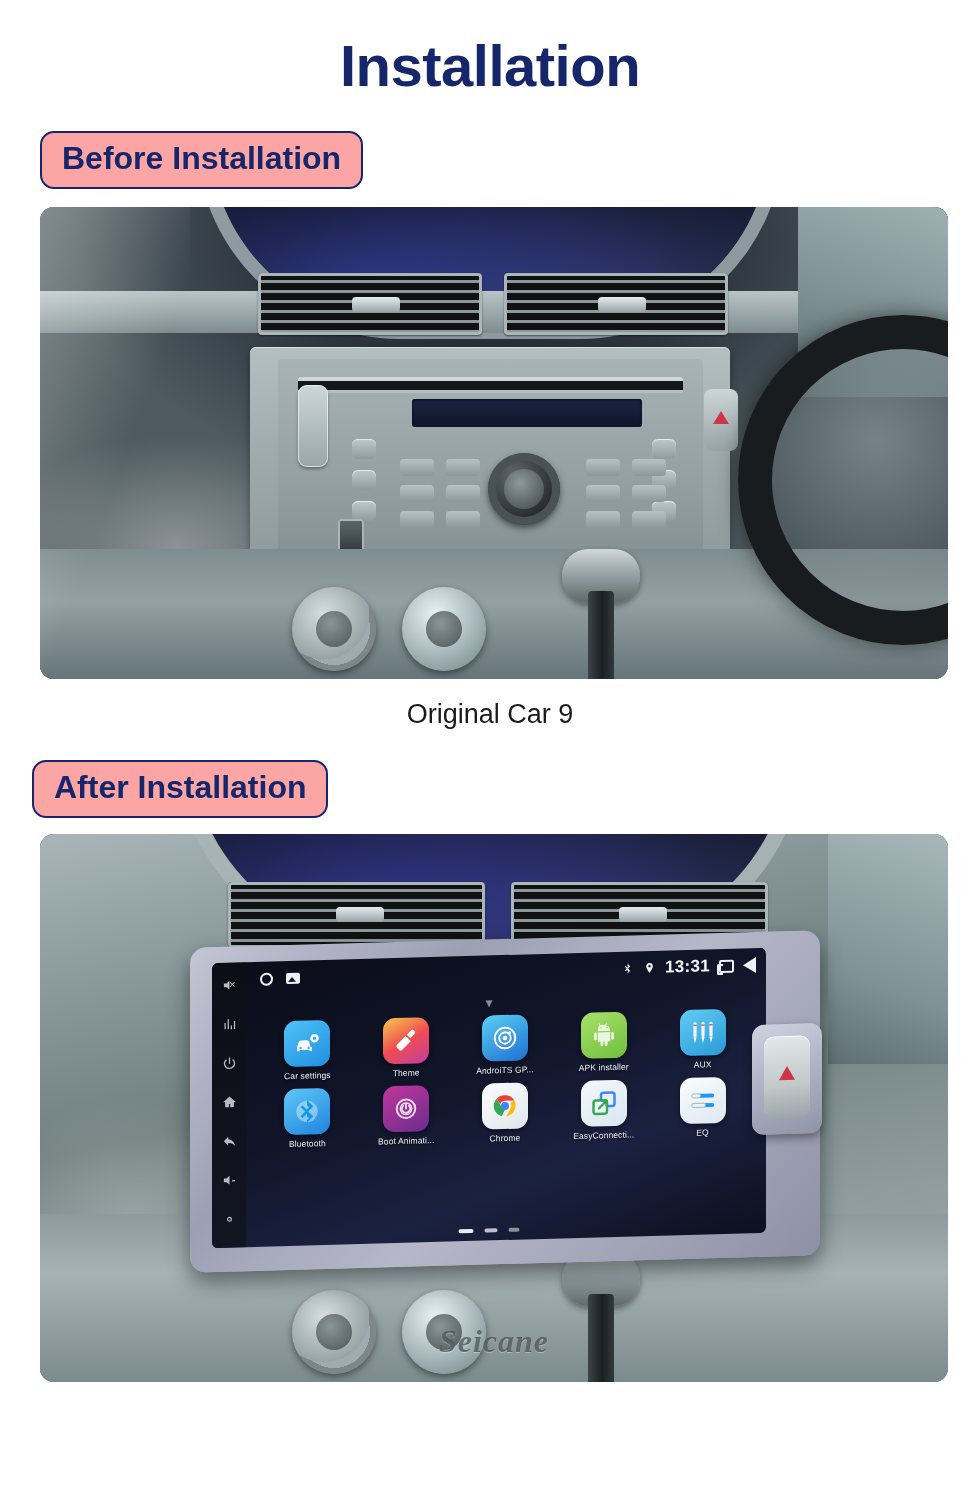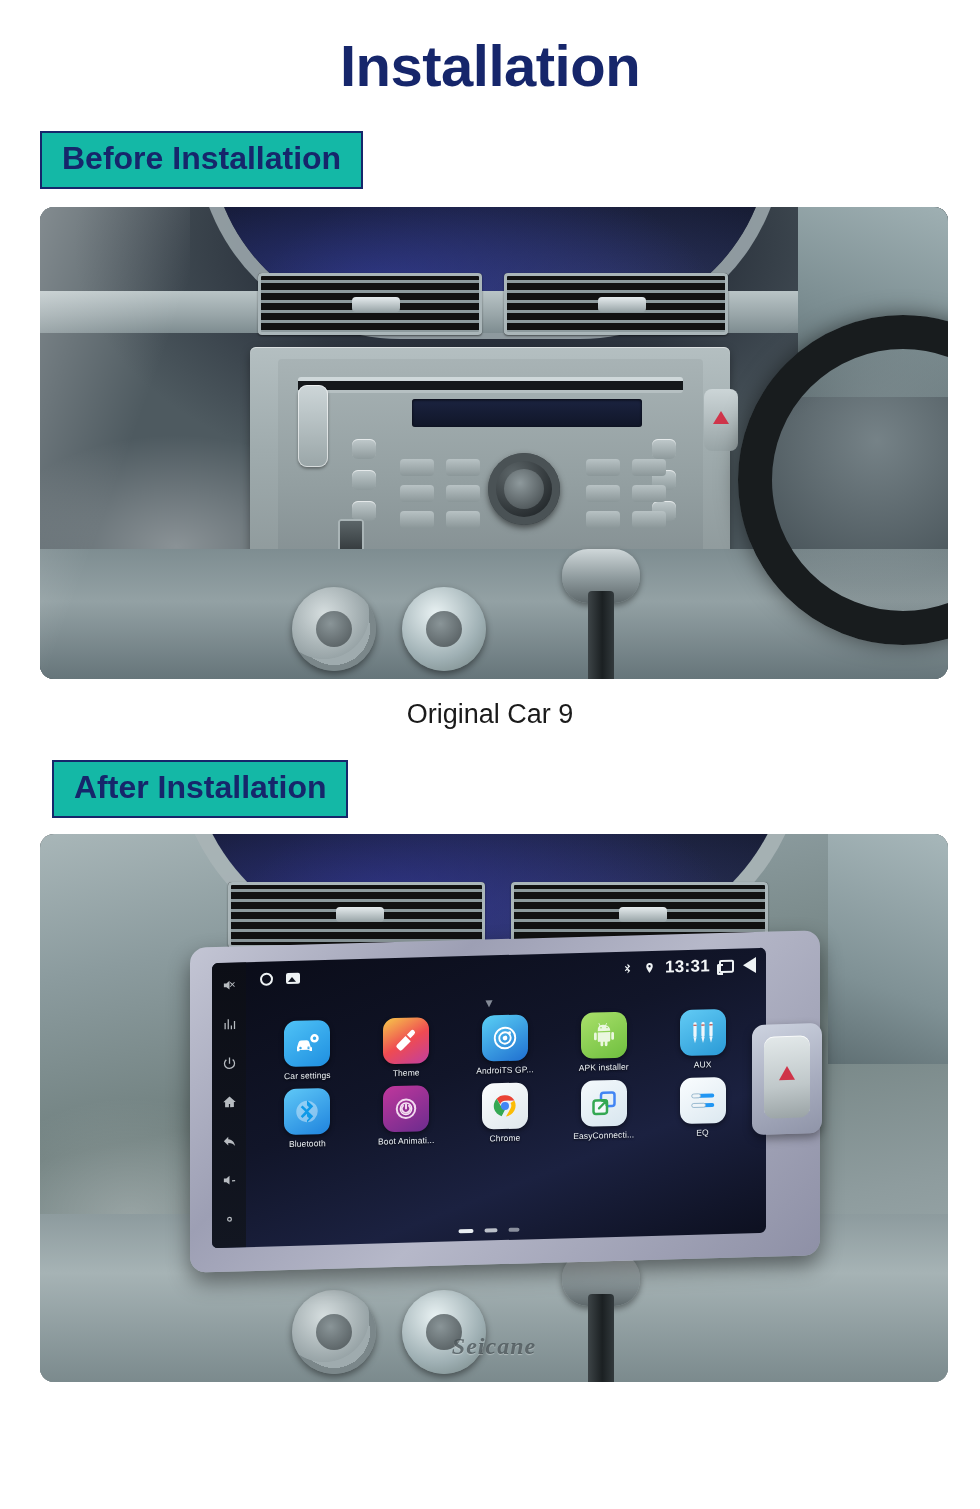--- a/index.html
+++ b/index.html
@@ -20,30 +20,30 @@
     color: #16266b;
     letter-spacing: -0.5px;
     padding-top: 36px;
     line-height: 1.05;
   }
 
   
   .section-label {
     display: inline-block;
     border: 2px solid #16266b;
-    border-radius: 0;
+    border-radius: 14px;
     color: #16266b;
     font-size: 32px;
     font-weight: bold;
     padding: 8px 20px 11px 20px;
-    background: #14b8a6;
+    background: #fca5a5;
     line-height: 1.1;
   }
   .label-before { margin: 34px 0 0 40px; }
-  .label-after  { margin: 30px 0 0 52px; }
+  .label-after  { margin: 30px 0 0 32px; }
 
   
   .photo {
     position: relative;
     width: 908px;
     margin: 18px 0 0 40px;
     border-radius: 14px;
     overflow: hidden;
     background: #2a3033;
   }
@@ -340,21 +340,21 @@
     border-bottom:14px solid #cf3348;
   }
   .console2 {
     position:absolute; left:0; right:0; bottom:0; height: 168px;
     background: linear-gradient(180deg,#8d9b9e 0%,#a6b3b5 35%,#7b8a8d 100%);
   }
   .watermark {
     position:absolute; left: 50%; transform: translateX(-50%); bottom: 22px;
     font-family: "Liberation Serif", serif;
     font-style: italic; font-weight: bold;
-    font-size: 24px; color: rgba(60,70,74,.70);
+    font-size: 32px; color: rgba(60,70,74,.70);
     letter-spacing: 1px;
     text-shadow: 0 1px 1px rgba(255,255,255,.35);
   }
   .window-pillar2 {
     position:absolute; right:0; top:0; width: 120px; height: 230px;
     background: linear-gradient(200deg,#a7b7ba,#7f9195 65%,#5f6f73);
   }
 </style>
 </head>
 <body>

